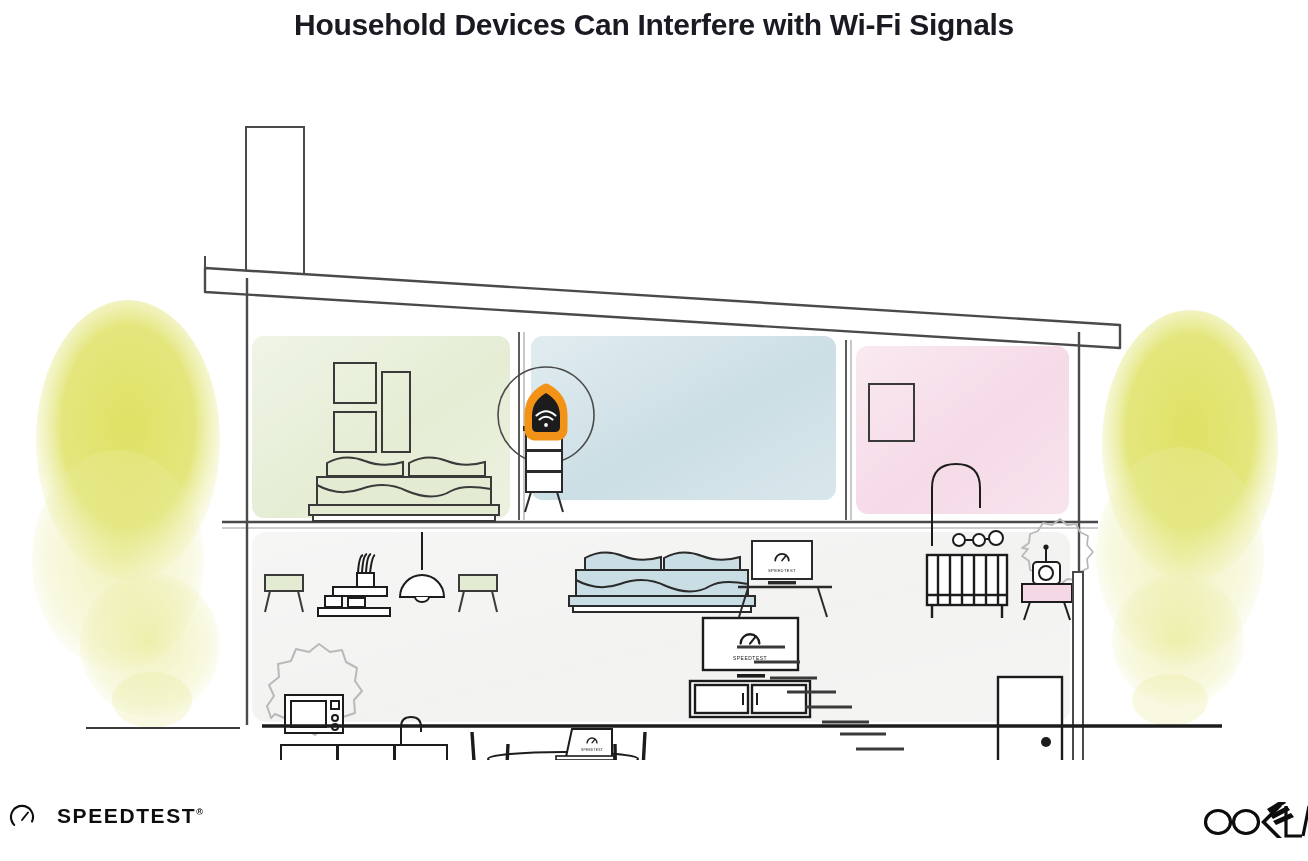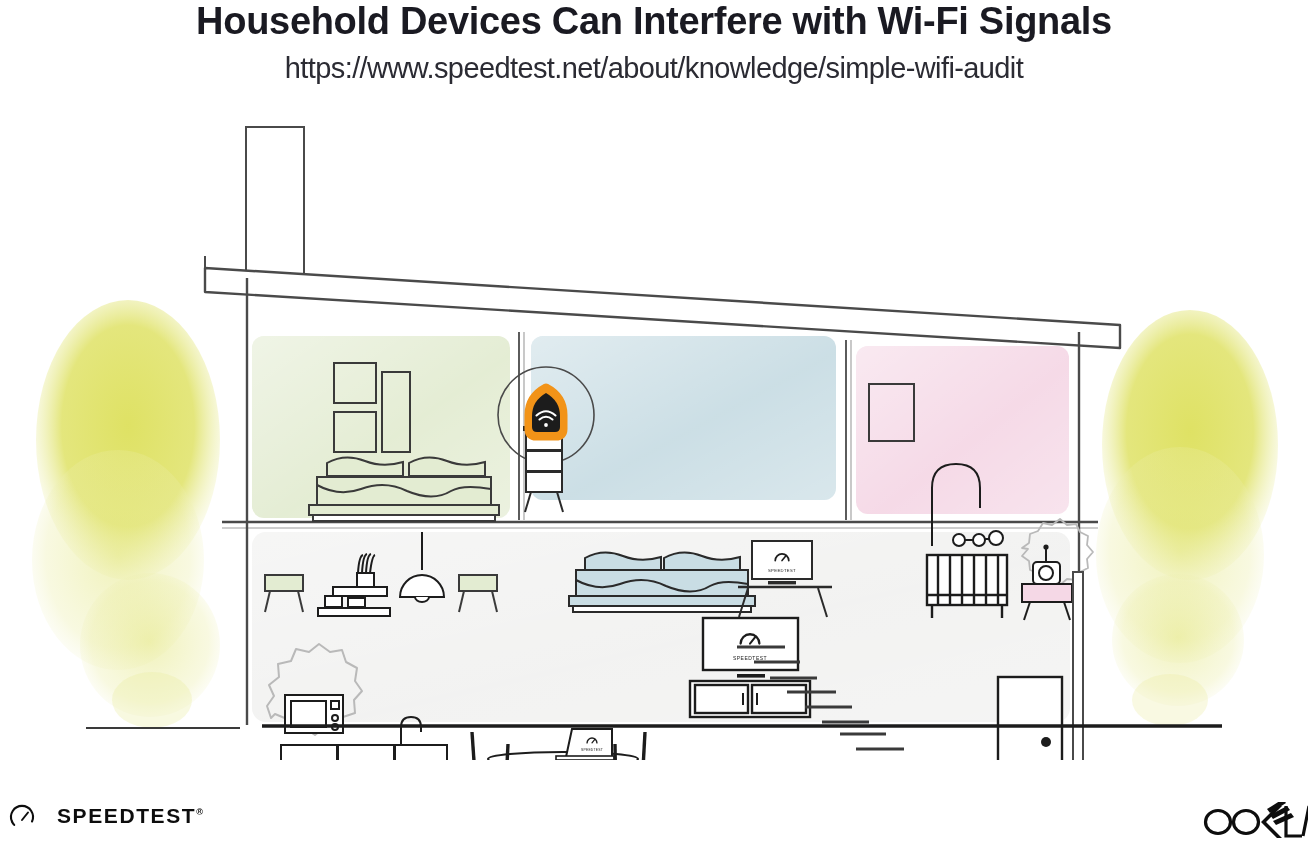--- a/index.html
+++ b/index.html
@@ -5,21 +5,21 @@
   html,body{margin:0;padding:0;}
   body{
     width:1308px;height:861px;background:#ffffff;
     font-family:"Liberation Sans", sans-serif;
     overflow:hidden;position:relative;
   }
   #stage{position:relative;width:1308px;height:861px;}
 
   .hdr{position:absolute;left:0;right:0;text-align:center;}
   #title{
-    top:0;font-size:38px;font-weight:bold;color:#1a1a22;
+    top:8px;font-size:30px;font-weight:bold;color:#1a1a22;
     letter-spacing:-0.3px;
   }
   #url{
     top:52px;font-size:29px;font-weight:300;color:#2b2b33;
     letter-spacing:-0.6px;
   }
 
   #art{position:absolute;left:0;top:100px;width:1308px;height:660px;}
 
   
@@ -33,21 +33,20 @@
   }
   #st-reg{font-size:9px;vertical-align:super;}
   #ookla-logo{position:absolute;left:1203px;top:22px;}
 </style>
 </head>
 <body>
 
 <div id="stage">
 
   <div class="hdr" id="title">Household Devices Can Interfere with Wi-Fi Signals</div>
-  <div class="hdr" id="url">https://www.speedtest.net/about/knowledge/simple-wifi-audit</div>
 
   <svg id="art" viewBox="0 0 1308 660">
     <defs>
       <radialGradient id="blobA" cx="50%" cy="45%" r="58%">
         <stop offset="0%" stop-color="#dde05c" stop-opacity="0.95"></stop>
         <stop offset="62%" stop-color="#dde05c" stop-opacity="0.80"></stop>
         <stop offset="100%" stop-color="#eef0b4" stop-opacity="0.05"></stop>
       </radialGradient>
       <radialGradient id="blobB" cx="50%" cy="48%" r="60%">
         <stop offset="0%" stop-color="#e4e77f" stop-opacity="0.55"></stop>

